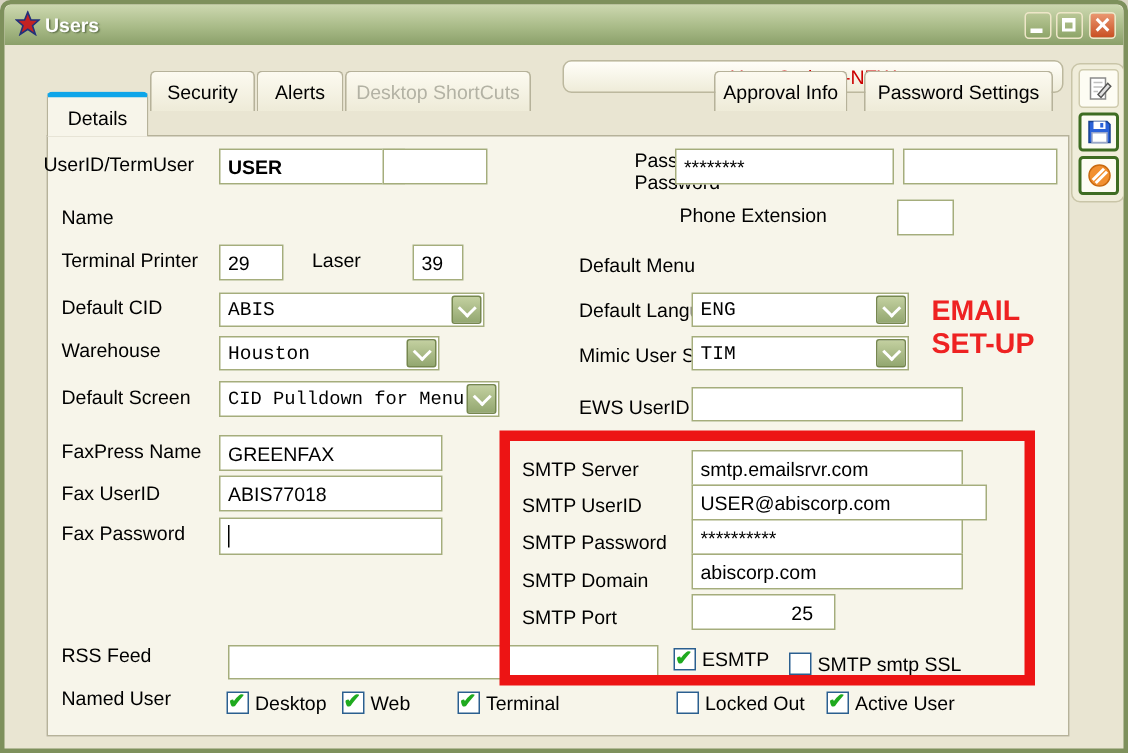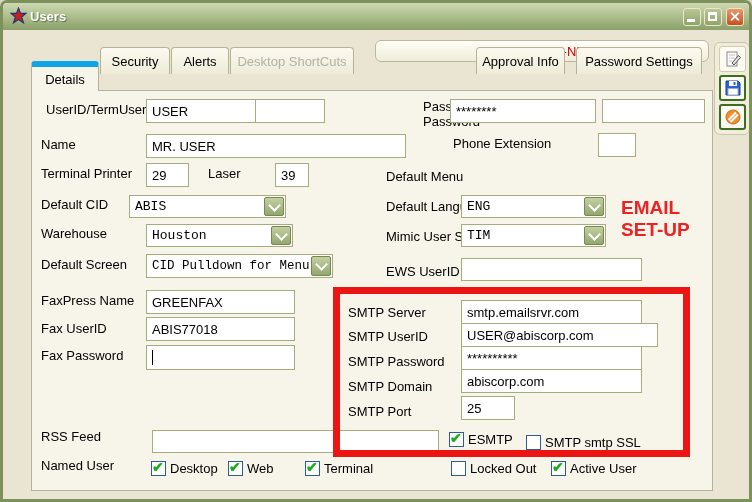--- a/index.html
+++ b/index.html
@@ -22,21 +22,21 @@
   .xbar.a{transform:rotate(45deg);} .xbar.b{transform:rotate(-45deg);}
   
   .navbtn{position:absolute;height:22px;border:1px solid #bcb89e;border-radius:6px;
           background:linear-gradient(to bottom,#fffef8,#efecd9);color:#cc0000;font-size:13px;
           display:flex;align-items:center;justify-content:center;box-sizing:border-box;}
   
   .tab{position:absolute;top:44px;height:27px;border:1px solid #b6b29a;border-bottom:none;
        border-radius:4px 4px 0 0;background:linear-gradient(to bottom,#fcfaf0,#eeebd8);
        font-size:13px;color:#000;display:flex;align-items:center;justify-content:center;
        box-sizing:border-box;z-index:3;}
-  .tab.active{top:58px;height:30px;background:#f7f5ea;border-top:6px solid #0ea5e9;z-index:4;}
+  .tab.active{top:58px;height:30px;background:#f7f5ea;border-top:4px solid #0ea5e9;z-index:4;}
   .tab.disabled{color:#b3b2a4;}
   
   .panel{position:absolute;left:28px;top:87px;width:682px;height:401px;background:#f7f5ea;
          border:1px solid #b6b29a;box-sizing:border-box;z-index:1;}
   
   .toolbar{position:absolute;left:711px;top:39px;width:36px;height:93px;background:#f0edda;
            border:1px solid #c9c5a8;border-radius:6px;box-sizing:border-box;z-index:5;}
   .toolbtn{position:absolute;left:4px;width:27px;height:26px;background:#fdfcf3;border:1px solid #cfcbae;
            border-radius:3px;display:flex;align-items:center;justify-content:center;box-sizing:border-box;}
   .toolbtn.ring{border:2px solid #3e6c22;}
@@ -122,21 +122,21 @@
 
   <div class="tab active" style="left:28px;width:68px;">Details</div>
   <div class="tab" style="left:97px;width:70px;">Security</div>
   <div class="tab" style="left:168px;width:58px;">Alerts</div>
   <div class="tab disabled" style="left:227px;width:124px;">Desktop ShortCuts</div>
   <div class="tab" style="left:473px;width:89px;">Approval Info</div>
   <div class="tab" style="left:573px;width:126px;">Password Settings</div>
 
   <div class="panel"></div>
 
-  <span class="lbl" style="left:43px;top:99px;text-align:center;">UserID/TermUser</span>
+  <span class="lbl" style="left:26px;top:99px;text-align:center;">UserID/TermUser</span>
   <span class="lbl" style="left:38px;top:134px;">Name</span>
   <span class="lbl" style="left:38px;top:163px;">Terminal Printer</span>
   <span class="lbl" style="left:38px;top:194px;">Default CID</span>
   <span class="lbl" style="left:38px;top:223px;">Warehouse</span>
   <span class="lbl" style="left:38px;top:254px;">Default Screen</span>
   <span class="lbl" style="left:38px;top:290px;">FaxPress Name</span>
   <span class="lbl" style="left:38px;top:318px;">Fax UserID</span>
   <span class="lbl" style="left:38px;top:345px;">Fax Password</span>
   <span class="lbl" style="left:38px;top:426px;">RSS Feed</span>
   <span class="lbl" style="left:38px;top:455px;">Named User</span>
@@ -147,42 +147,41 @@
   <span class="lbl" style="left:383px;top:166px;">Default Menu</span>
   <span class="lbl" style="left:383px;top:196px;">Default Language</span>
   <span class="lbl" style="left:383px;top:226px;">Mimic User Security</span>
   <span class="lbl" style="left:383px;top:261px;">EWS UserID</span>
   <span class="lbl" style="left:345px;top:302px;">SMTP Server</span>
   <span class="lbl" style="left:345px;top:326px;">SMTP UserID</span>
   <span class="lbl" style="left:345px;top:351px;">SMTP Password</span>
   <span class="lbl" style="left:345px;top:376px;">SMTP Domain</span>
   <span class="lbl" style="left:345px;top:401px;">SMTP Port</span>
 
-  <input class="field" style="left: 143px; top: 96px; width: 124px;" value="USER">
+  <input class="field" style="left: 143px; top: 96px; width: 124px; font-weight: bold;" value="USER">
   <input class="field" style="left: 252px; top: 96px; width: 70px;" value="">
   <input class="field" style="left: 447px; top: 96px; width: 146px;" value="********">
   <input class="field" style="left: 599px; top: 96px; width: 103px;" value="">
-  <input class="field" style="left: 143px; top: 131px; width: 260px;" value="MR. USER">
   <input class="field" style="left: 595px; top: 130px; width: 38px;" value="">
   <input class="field" style="left: 143px; top: 160px; width: 43px;" value="29">
   <input class="field" style="left: 272px; top: 160px; width: 34px;" value="39">
   <input class="field" style="left: 143px; top: 287px; width: 149px;" value="GREENFAX">
   <input class="field" style="left: 143px; top: 314px; width: 149px;" value="ABIS77018">
   <div class="field" style="left:143px;top:342px;width:149px;height:25px;">
     <span class="cursor"></span>
   </div>
   <input class="field" style="left: 458px; top: 255px; width: 181px; height: 23px;" value="">
   <input class="field" style="left: 458px; top: 297px; width: 181px;" value="smtp.emailsrvr.com">
   <input class="field" style="left: 458px; top: 320px; width: 197px;" value="USER@abiscorp.com">
   <input class="field" style="left: 458px; top: 343px; width: 181px;" value="**********">
   <input class="field" style="left: 458px; top: 366px; width: 181px;" value="abiscorp.com">
-  <input class="field" style="left: 458px; top: 393px; width: 54px; padding-right: 14px;" value="25">
+  <input class="field" style="left: 458px; top: 393px; width: 96px; text-align: right; padding-right: 14px;" value="25">
   <input class="field" style="left: 149px; top: 427px; width: 287px; height: 23px;" value="">
 
-  <div class="combo" style="left:126px;top:192px;width:157px;">
+  <div class="combo" style="left:143px;top:192px;width:177px;">
     <span class="combo-text">ABIS</span>
     <span class="combo-btn">
         <i class="chev"></i>
       </span>
   </div>
   <div class="combo" style="left:458px;top:192px;width:145px;">
     <span class="combo-text">ENG</span>
     <span class="combo-btn">
         <i class="chev"></i>
       </span>

